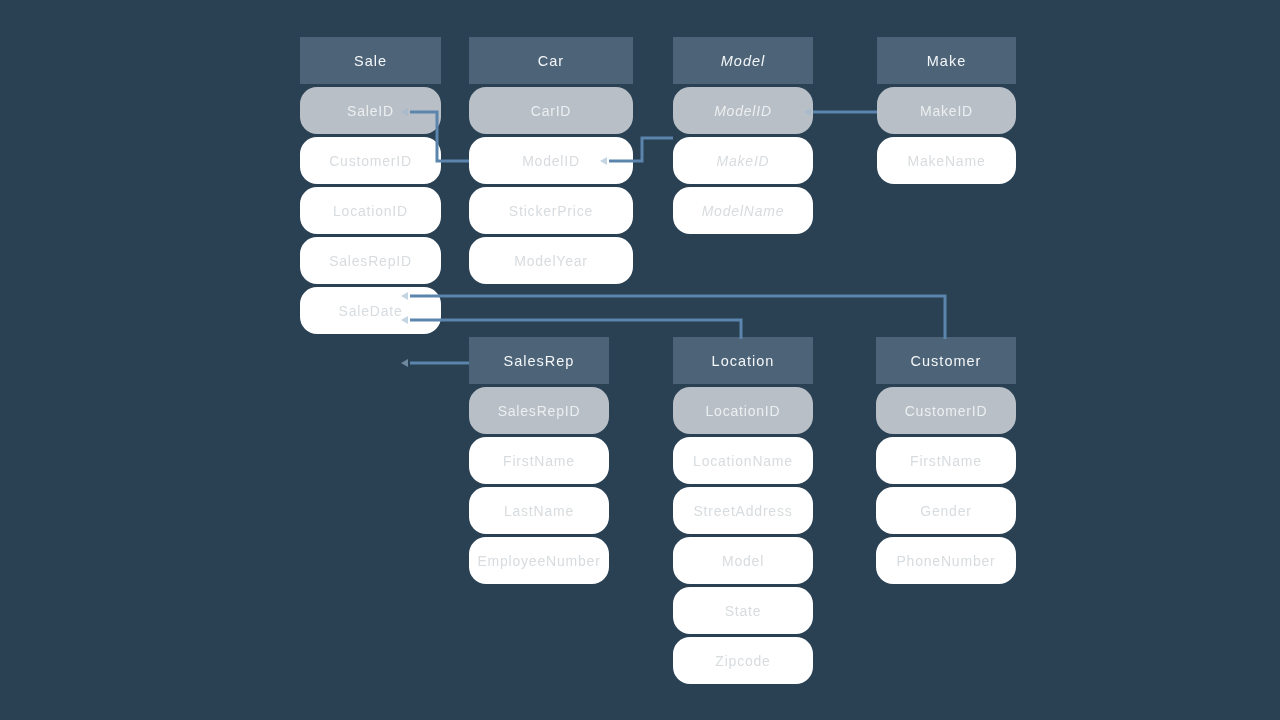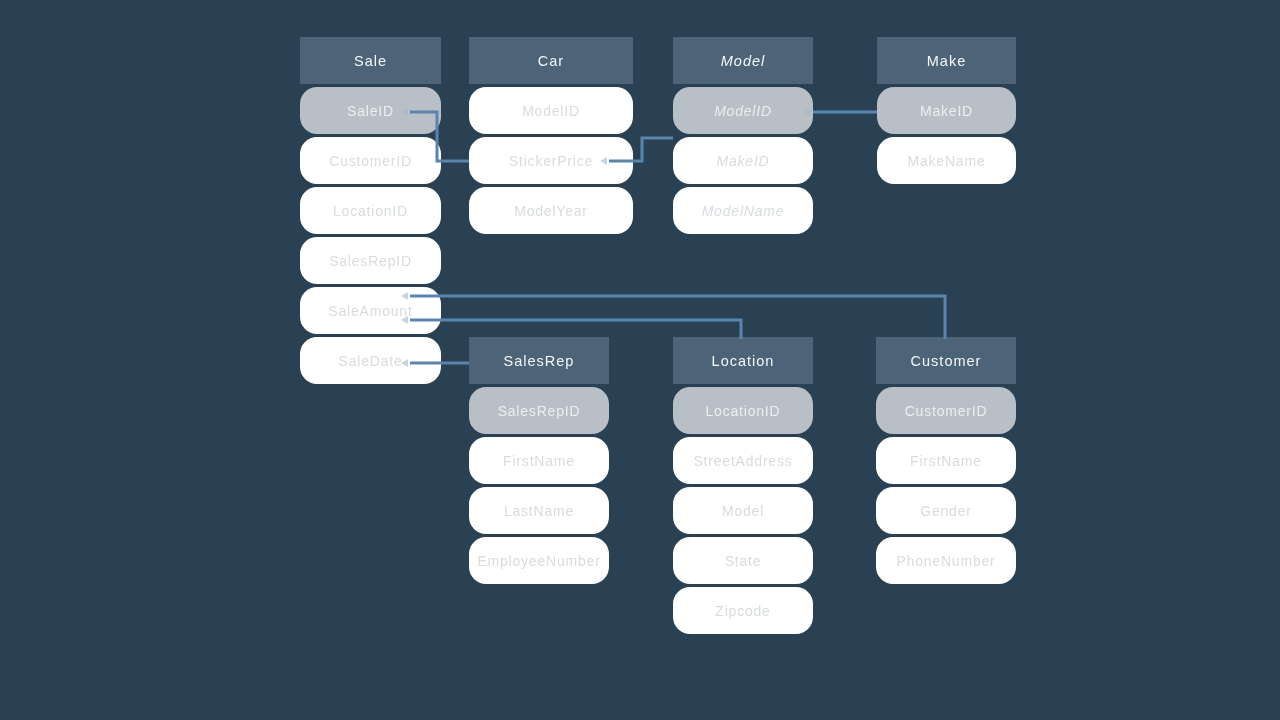--- a/index.html
+++ b/index.html
@@ -52,20 +52,21 @@
     <div class="entity" style="left: 876px; top: 337px; width: 140px;">
       <div class="thead">Customer</div>
       <div class="trow key">CustomerID</div>
       <div class="trow">FirstName</div>
       <div class="trow">Gender</div>
       <div class="trow">PhoneNumber</div>
     </div>
     <div class="entity" style="left: 673px; top: 337px; width: 140px;">
       <div class="thead">Location</div>
       <div class="trow key">LocationID</div>
+      <div class="trow">LocationName</div>
       <div class="trow">StreetAddress</div>
       <div class="trow">Model</div>
       <div class="trow">State</div>
       <div class="trow">Zipcode</div>
     </div>
     <div class="entity" style="left: 469px; top: 337px; width: 140px;">
       <div class="thead">SalesRep</div>
       <div class="trow key">SalesRepID</div>
       <div class="trow">FirstName</div>
       <div class="trow">LastName</div>
@@ -77,31 +78,31 @@
       <div class="trow">MakeName</div>
     </div>
     <div class="entity" style="left: 673px; top: 37px; width: 140px; font-style: italic;">
       <div class="thead">Model</div>
       <div class="trow key">ModelID</div>
       <div class="trow">MakeID</div>
       <div class="trow">ModelName</div>
     </div>
     <div class="entity" style="left: 469px; top: 37px; width: 164px;">
       <div class="thead">Car</div>
+      <div class="trow key">CarID</div>
       <div class="trow">ModelID</div>
       <div class="trow">StickerPrice</div>
       <div class="trow">ModelYear</div>
     </div>
     <div class="entity" style="left: 255px; top: 37px; width: 141px; margin-left: 45px;">
       <div class="thead">Sale</div>
       <div class="trow key">SaleID</div>
       <div class="trow">CustomerID</div>
       <div class="trow">LocationID</div>
       <div class="trow">SalesRepID</div>
-      <div class="trow">SaleAmount</div>
       <div class="trow">SaleDate</div>
     </div>
   <svg class="wires" viewBox="0 0 1280 720" xmlns="http://www.w3.org/2000/svg">
       <polyline points="410,112 437,112 437,161 469,161"></polyline>
       <polygon points="401,112 408,108 408,116"></polygon>
       <polyline points="609,161 642,161 642,138 673,138"></polyline>
       <polygon points="600,161 607,157 607,165"></polygon>
       <polyline points="813,112 877,112"></polyline>
       <polygon points="804,112 811,108 811,116"></polygon>
       <polyline points="410,296 945,296 945,339"></polyline>

